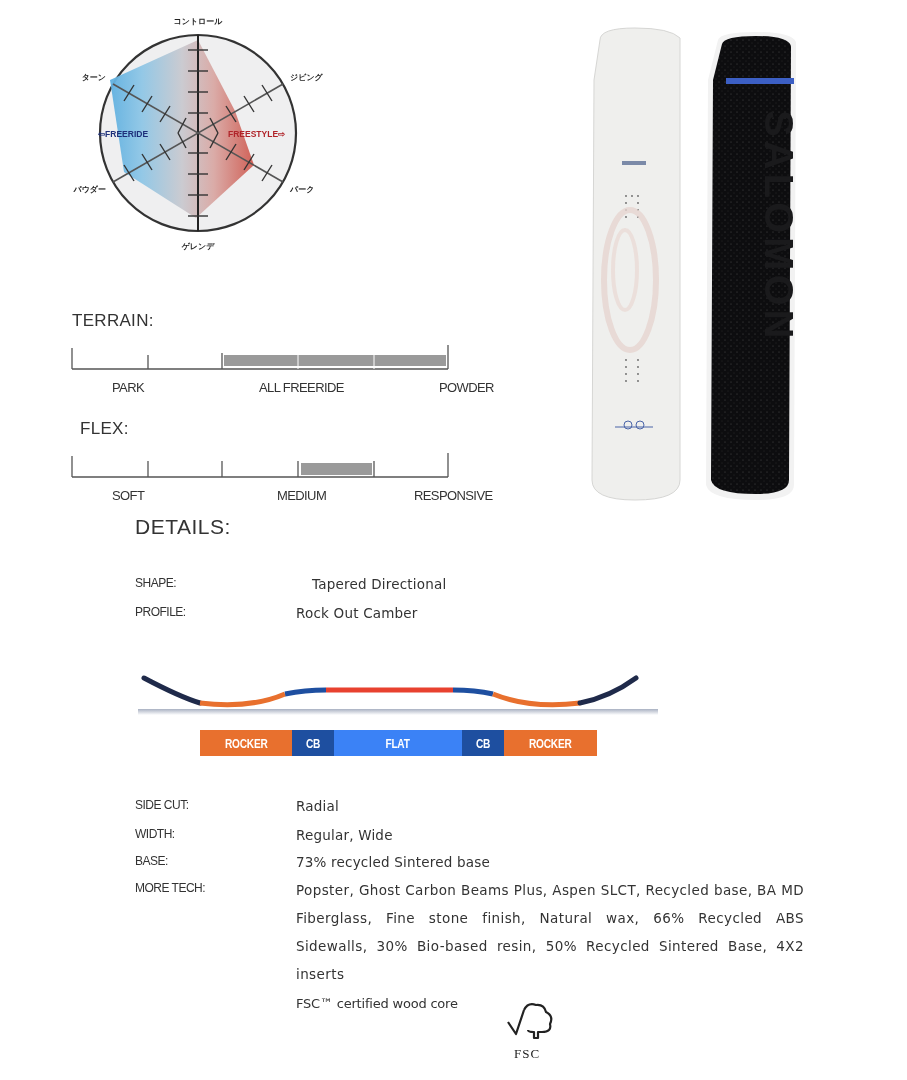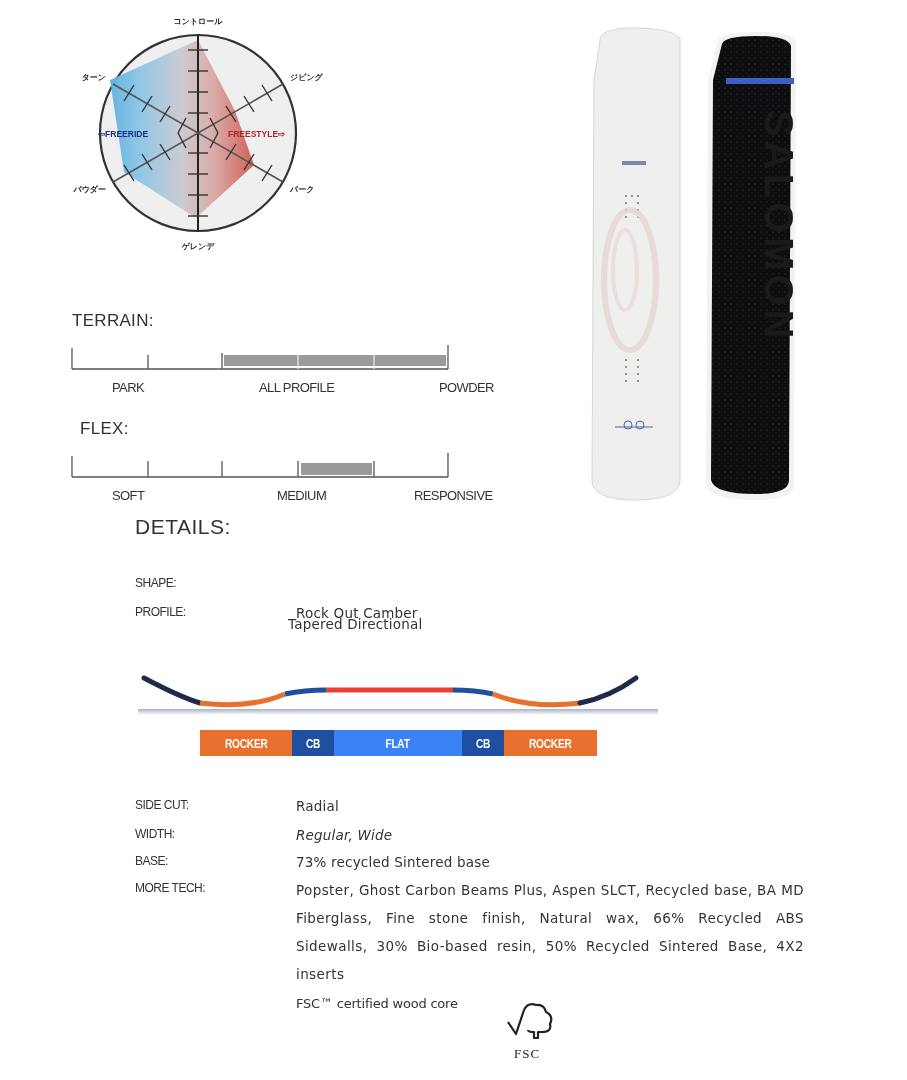--- a/index.html
+++ b/index.html
@@ -80,21 +80,21 @@
   <rect x="154" y="10" width="222" height="11" fill="#9a9a9a"></rect>
   <line x1="2" y1="24" x2="378" y2="24" stroke="#555" stroke-width="1.3"></line>
   <line x1="2" y1="3" x2="2" y2="24" stroke="#555" stroke-width="1.3"></line>
   <line x1="78" y1="10" x2="78" y2="24" stroke="#555" stroke-width="1.3"></line>
   <line x1="152" y1="8" x2="152" y2="24" stroke="#555" stroke-width="1.3"></line>
   <line x1="228" y1="8" x2="228" y2="24" stroke="#fff" stroke-width="1"></line>
   <line x1="304" y1="8" x2="304" y2="24" stroke="#fff" stroke-width="1"></line>
   <line x1="378" y1="0" x2="378" y2="24" stroke="#555" stroke-width="1.3"></line>
 </svg>
 <div class="abs scale-label" style="left:71px; top:380px;">PARK</div>
-<div class="abs scale-label" style="left:218px; top:380px;">ALL PROFILE</div>
+<div class="abs scale-label" style="left:218px; top:380px;">ALL FREERIDE</div>
 <div class="abs scale-label" style="left:398px; top:380px;">POWDER</div>
 
 <div class="abs section-title" style="left:80px; top:419px;">FLEX:</div>
 <svg class="abs" style="left:70px; top:453px;" width="384" height="30">
   <rect x="231" y="10" width="71" height="12" fill="#9a9a9a"></rect>
   <line x1="2" y1="24" x2="378" y2="24" stroke="#555" stroke-width="1.3"></line>
   <line x1="2" y1="3" x2="2" y2="24" stroke="#555" stroke-width="1.3"></line>
   <line x1="78" y1="8" x2="78" y2="24" stroke="#555" stroke-width="1.3"></line>
   <line x1="152" y1="8" x2="152" y2="24" stroke="#555" stroke-width="1.3"></line>
   <line x1="228" y1="8" x2="228" y2="24" stroke="#555" stroke-width="1.3"></line>
@@ -142,21 +142,21 @@
   <circle cx="60" cy="405" r="4" fill="none" stroke="#4a64a8" stroke-width="1"></circle>
 
   <path d="M138,20 Q140,12 176,12 Q212,12 216,22 L214,465 Q214,480 176,480 Q130,480 126,465 L128,60 Z" fill="#f2f2f2"></path>
   <path d="M142,24 Q144,16 176,16 Q208,16 211,26 L209,460 Q209,474 176,474 Q134,474 131,460 L133,60 Z" fill="url(#speck)"></path>
   <rect x="146" y="58" width="68" height="6" fill="#3c5fc4"></rect>
   <text x="0" y="0" transform="translate(185,90) rotate(90)" font-size="40" font-weight="bold" fill="#1a1a1c" font-family="Liberation Sans, sans-serif" letter-spacing="4">SALOMON</text>
 </svg>
 
 <div class="abs details-title" style="left:135px; top:515px;">DETAILS:</div>
 <div class="abs spec-label" style="left:135px; top:576px;">SHAPE:</div>
-<div class="abs spec-value" style="left:288px; top:576px;margin-top:40px;">Tapered Directional</div>
+<div class="abs spec-value" style="left:312px; top:576px;">Tapered Directional</div>
 <div class="abs spec-label" style="left:135px; top:605px;">PROFILE:</div>
 <div class="abs spec-value" style="left:296px; top:605px;">Rock Out Camber</div>
 
 <svg class="abs" style="left:130px; top:665px;" width="540" height="60">
   <defs>
     <linearGradient id="ground" x1="0" x2="0" y1="0" y2="1">
       <stop offset="0" stop-color="#a9b1c2"></stop>
         <stop offset="1" stop-color="#ffffff"></stop>
     </linearGradient>
   </defs>
@@ -183,21 +183,21 @@
       <span class="seg-label">CB</span>
     </div>
   <div style="width:93px; background:#e8702e;">
       <span class="seg-label">ROCKER</span>
     </div>
 </div>
 
 <div class="abs spec-label" style="left:135px; top:798px;">SIDE CUT:</div>
 <div class="abs spec-value" style="left:296px; top:798px;">Radial</div>
 <div class="abs spec-label" style="left:135px; top:827px;">WIDTH:</div>
-<div class="abs spec-value" style="left:296px; top:827px;font-style:italic;">Regular, Wide</div>
+<div class="abs spec-value" style="left:296px; top:827px;">Regular, Wide</div>
 <div class="abs spec-label" style="left:135px; top:854px;">BASE:</div>
 <div class="abs spec-value" style="left:296px; top:854px;">73% recycled Sintered base</div>
 <div class="abs spec-label" style="left:135px; top:881px;">MORE TECH:</div>
 <div class="abs tech-text">Popster, Ghost Carbon Beams Plus, Aspen SLCT, Recycled base, BA MD Fiberglass, Fine stone finish, Natural wax, 66% Recycled ABS Sidewalls, 30% Bio-based resin, 50% Recycled Sintered Base, 4X2 inserts</div>
 
 <div class="abs fsc-text" style="left:296px; top:996px;">FSC™ certified wood core</div>
 <svg class="abs" style="left:504px; top:1000px;" width="60" height="65">
   <path d="M4,22 L12,34 L20,10" stroke="#222" stroke-width="2.2" fill="none" stroke-linejoin="round"></path>
   <path d="M20,10 Q24,2 32,5 Q40,4 42,12 Q50,16 46,24 Q48,32 38,32 L34,32 L34,38 L30,38 L30,32 Q24,32 24,30" stroke="#222" stroke-width="2.2" fill="none" stroke-linejoin="round"></path>
   <text x="10" y="58" font-size="13" font-family="Liberation Serif, serif" fill="#222" letter-spacing="1">FSC</text>

